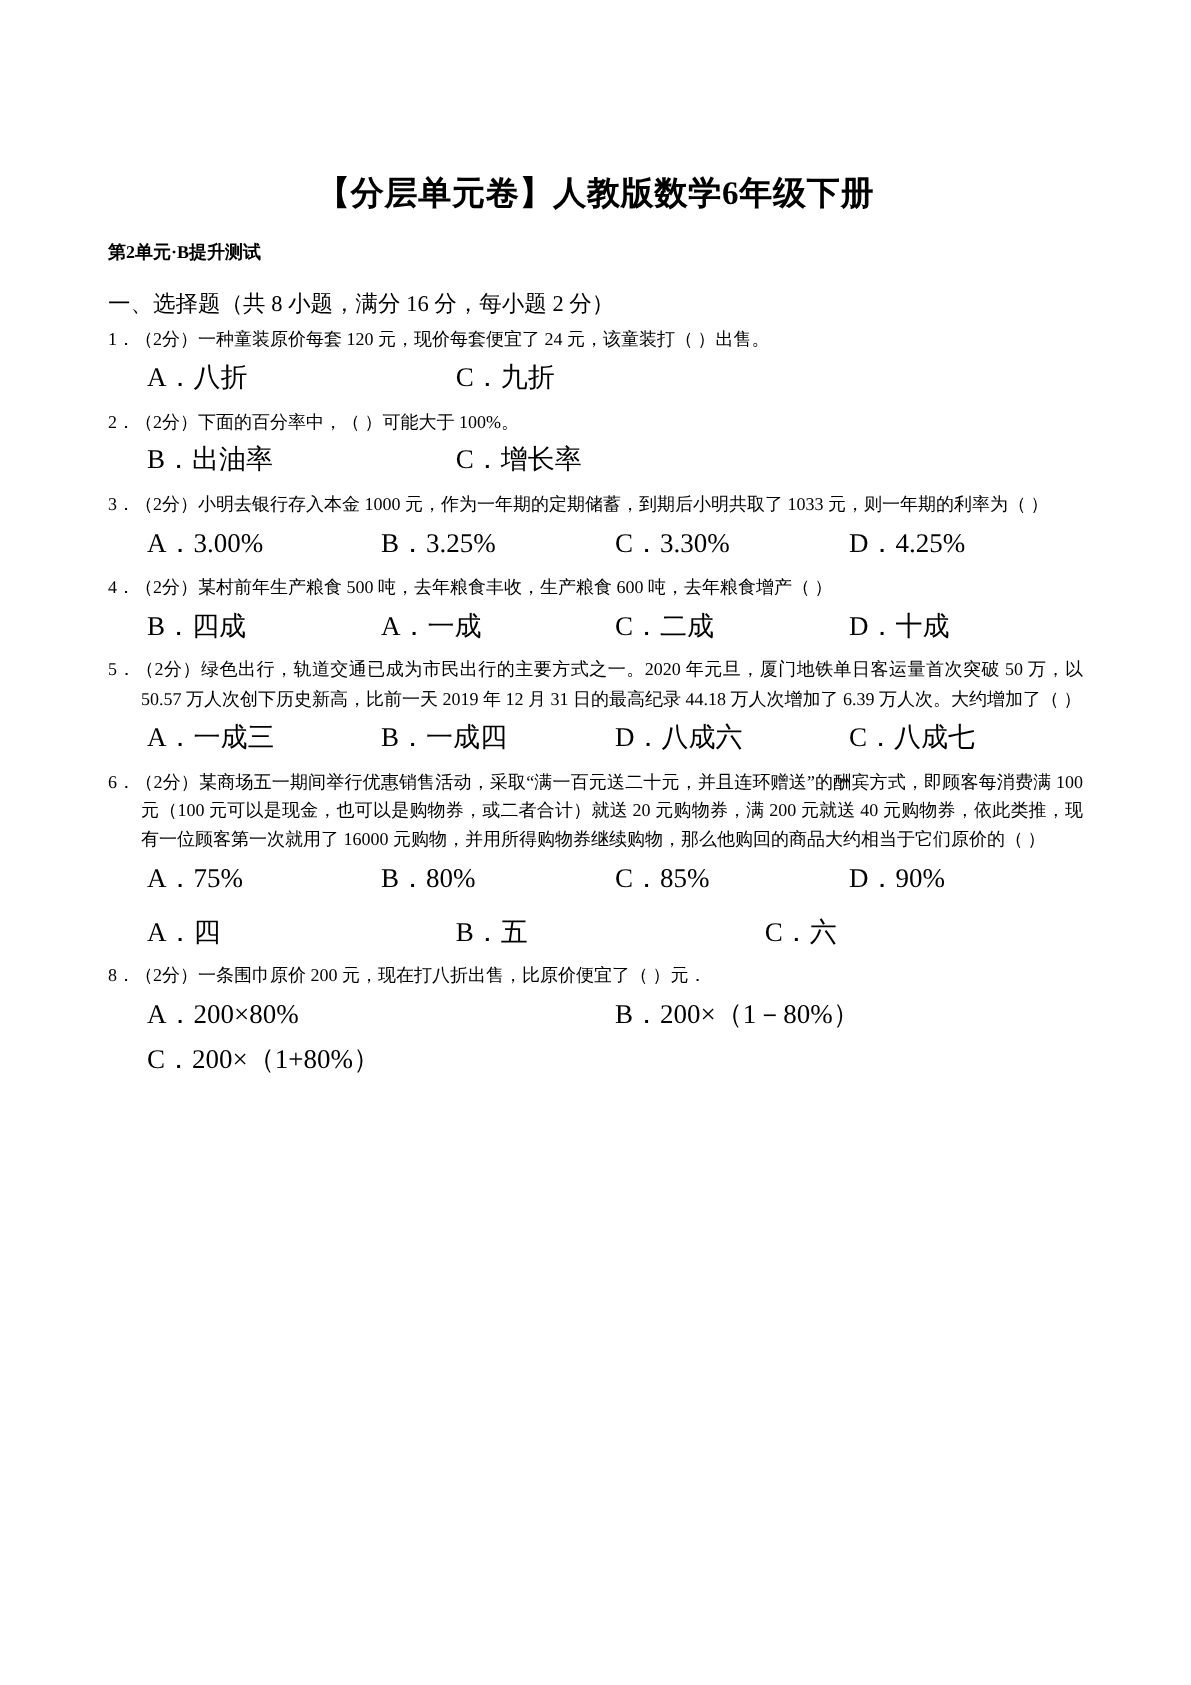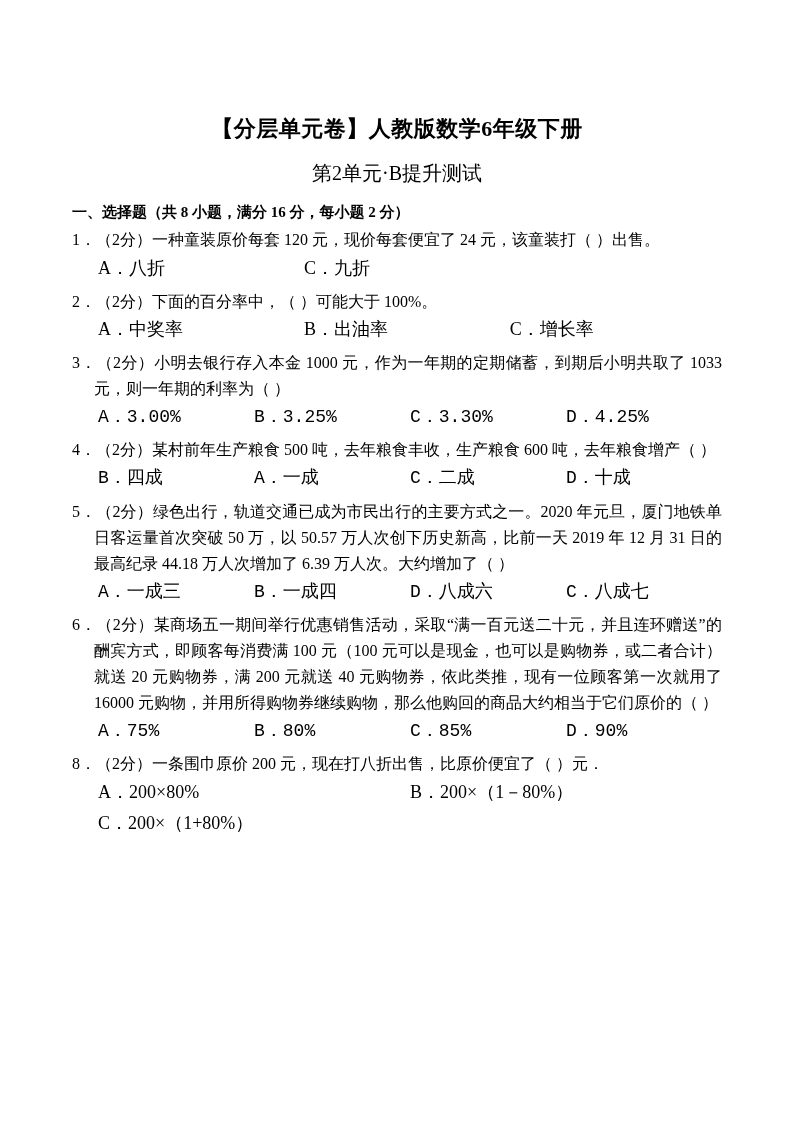--- a/index.html
+++ b/index.html
@@ -21,50 +21,50 @@
     padding: 96px 72px 60px 72px;
   }
   .doc-title {
     text-align: center;
     font-size: 22px;
     font-weight: bold;
     letter-spacing: 0.5px;
     margin: 18px 0 0 0;
   }
   .doc-subtitle {
-    text-align: center;
-    font-size: 20px;
-    font-weight: normal;
+    text-align: left;
+    font-size: 12px;
+    font-weight: bold;
     margin: 16px 0 0 0;
   }
   .section-title {
     font-size: 15px;
-    font-weight: bold;
+    font-weight: normal;
     margin: 16px 0 4px 0;
   }
   .q {
     margin: 5px 0 0 0;
   }
   .q-text {
-    font-size: 16px;
+    font-size: 12px;
     line-height: 1.62;
     text-align: justify;
     text-indent: 0;
     padding-left: 22px;
     text-indent: -22px;
   }
   .opts {
     font-size: 18px;
     line-height: 1.7;
     padding-left: 26px;
     display: flex;
     flex-wrap: wrap;
   }
   .opts.cols3 .opt { width: 33%; }
-  .opts.cols4 .opt { width: 25%; font-family: Liberation Mono, monospace; }
+  .opts.cols4 .opt { width: 25%; }
   .opts.cols2 .opt { width: 50%; }
   .opt {
     white-space: nowrap;
     box-sizing: border-box;
   }
 </style>
 </head>
 <body>
 
 <div class="page">
@@ -77,21 +77,20 @@
     <div class="q-text">1．（2分）一种童装原价每套 120 元，现价每套便宜了 24 元，该童装打（      ）出售。</div>
     <div class="opts cols3">
       <div class="opt">A．八折</div>
       <div class="opt">C．九折</div>
     </div>
   </div>
 
   <div class="q">
     <div class="q-text">2．（2分）下面的百分率中，（      ）可能大于 100%。</div>
     <div class="opts cols3">
-      <div class="opt">A．中奖率</div>
       <div class="opt">B．出油率</div>
       <div class="opt">C．增长率</div>
     </div>
   </div>
 
   <div class="q">
     <div class="q-text">3．（2分）小明去银行存入本金 1000 元，作为一年期的定期储蓄，到期后小明共取了 1033 元，则一年期的利率为（      ）</div>
     <div class="opts cols4">
       <div class="opt">A．3.00%</div>
       <div class="opt">B．3.25%</div>
@@ -124,20 +123,25 @@
     <div class="q-text">6．（2分）某商场五一期间举行优惠销售活动，采取“满一百元送二十元，并且连环赠送”的酬宾方式，即顾客每消费满 100 元（100 元可以是现金，也可以是购物券，或二者合计）就送 20 元购物券，满 200 元就送 40 元购物券，依此类推，现有一位顾客第一次就用了 16000 元购物，并用所得购物券继续购物，那么他购回的商品大约相当于它们原价的（      ）</div>
     <div class="opts cols4">
       <div class="opt">A．75%</div>
       <div class="opt">B．80%</div>
       <div class="opt">C．85%</div>
       <div class="opt">D．90%</div>
     </div>
   </div>
 
   <div class="q">
+    <div class="opts cols3">
+      <div class="opt">A．四</div>
+      <div class="opt">B．五</div>
+      <div class="opt">C．六</div>
+    </div>
   </div>
 
   <div class="q">
     <div class="q-text">8．（2分）一条围巾原价 200 元，现在打八折出售，比原价便宜了（      ）元．</div>
     <div class="opts cols2">
       <div class="opt">A．200×80%</div>
       <div class="opt">B．200×（1－80%）</div>
       <div class="opt">C．200×（1+80%）</div>
     </div>
   </div>

